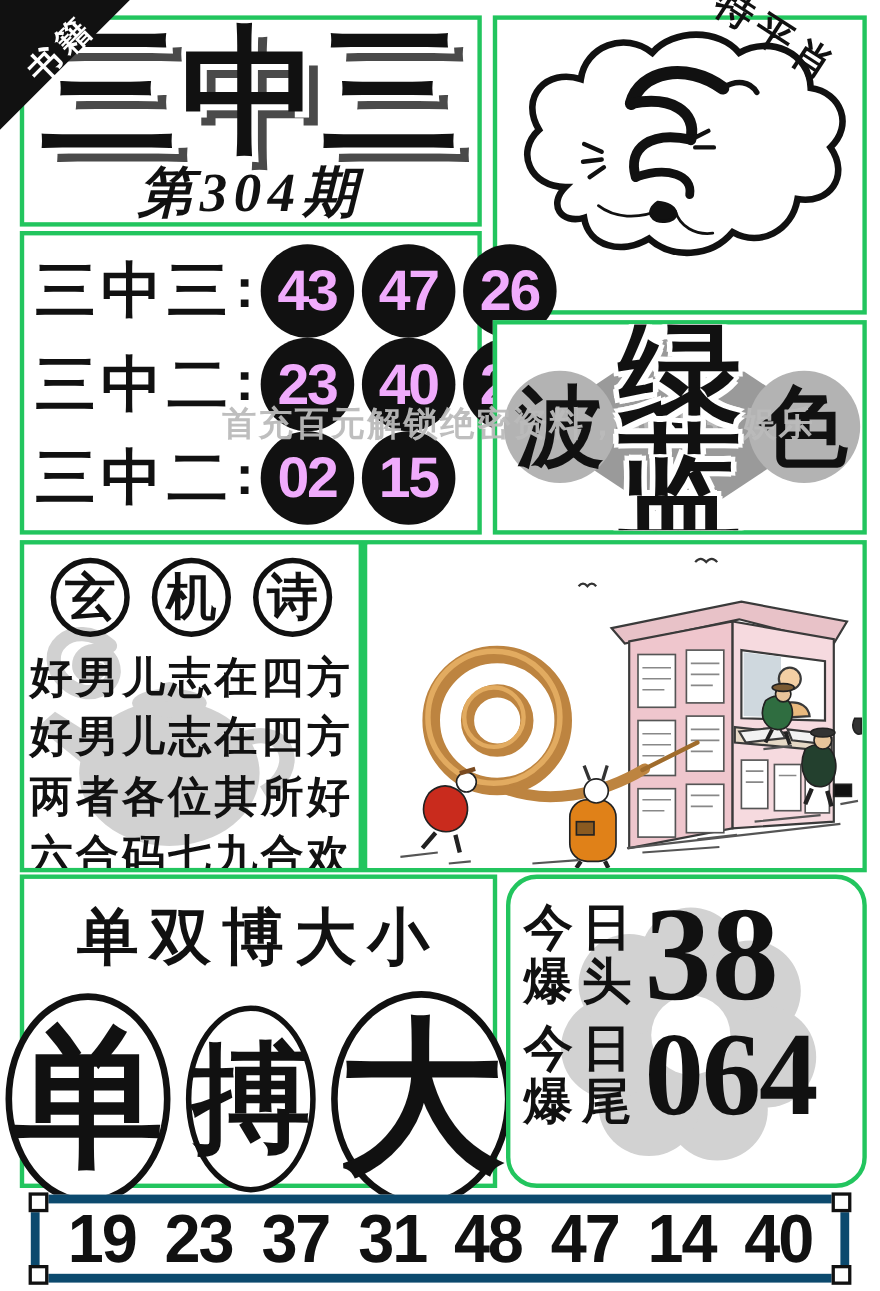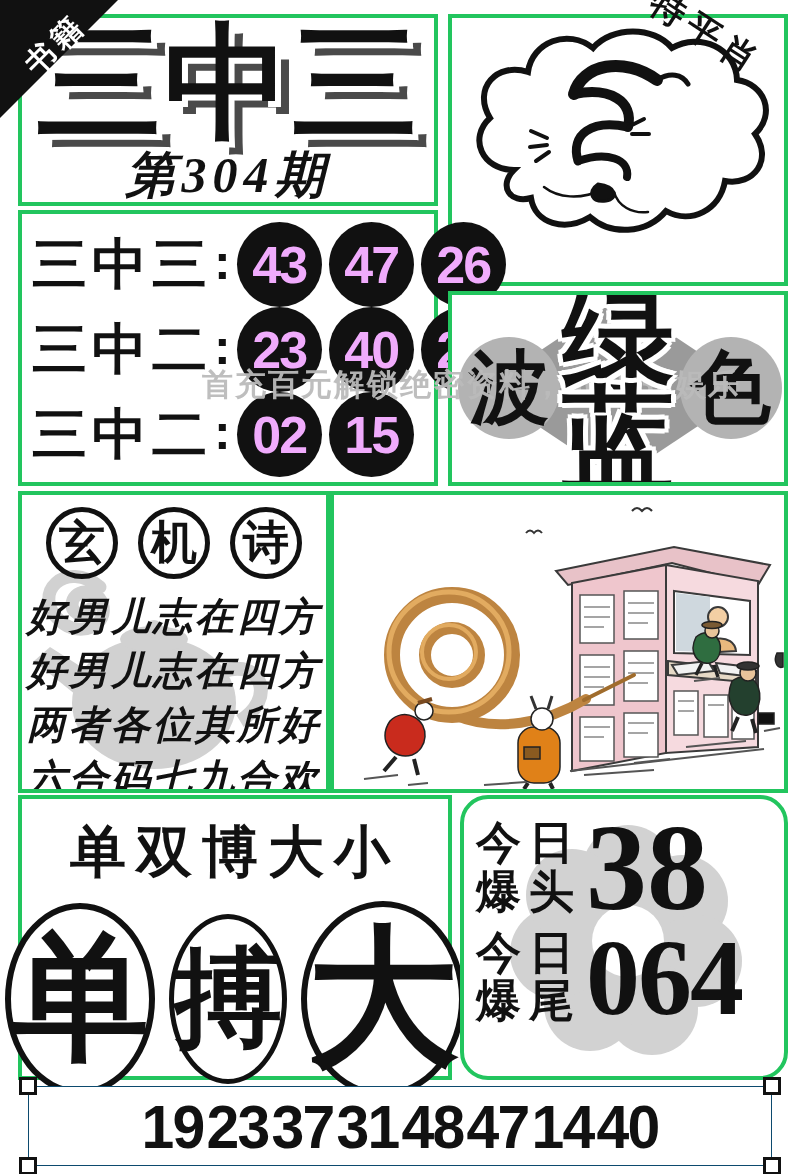--- a/index.html
+++ b/index.html
@@ -56,21 +56,21 @@
         text-shadow:5px 0 0 #fff,-5px 0 0 #fff,0 5px 0 #fff,0 -5px 0 #fff,
                     4px 4px 0 #fff,-4px -4px 0 #fff,4px -4px 0 #fff,-4px 4px 0 #fff;}
 
   
   .poem-panel{left:18px;top:491px;width:312px;height:302px;overflow:hidden;}
   .poem-panel svg{position:absolute;left:-6px;top:40px;z-index:0;}
   .poem-header{position:relative;z-index:2;display:flex;justify-content:center;gap:20px;margin-top:12px;}
   .poem-header .hcirc{width:72px;height:72px;border:5px solid #111;border-radius:50%;box-sizing:border-box;
         display:flex;align-items:center;justify-content:center;font-size:46px;font-weight:900;background:transparent;}
   .poem-lines{position:relative;z-index:2;margin-top:10px;text-align:center;}
-  .poem-line{font-size:39px;line-height:54px;font-weight:700;font-style:italic;letter-spacing:3px;
+  .poem-line{font-size:39px;line-height:54px;font-weight:700;letter-spacing:3px;
         font-family:"DejaVu Serif","Liberation Serif",serif;}
 
   
   .cartoon-panel{left:330px;top:491px;width:458px;height:302px;}
   .cartoon-panel svg{width:100%;height:100%;display:block;}
 
   
   .odds-panel{left:18px;top:795px;width:434px;height:285px;text-align:center;}
   .odds-header{font-size:56px;font-weight:900;letter-spacing:10px;margin-top:16px;}
   .odds-circles{display:flex;align-items:center;justify-content:center;gap:14px;margin-top:10px;}
@@ -87,22 +87,22 @@
   .today-row{position:relative;z-index:2;display:flex;align-items:center;padding-left:12px;}
   .today-row.r1{margin-top:14px;}
   .today-row.r2{margin-top:6px;}
   .today-labels{display:flex;flex-direction:column;font-size:45px;font-weight:900;line-height:1.08;letter-spacing:8px;}
   .today-value{font-family:"Liberation Serif",serif;font-weight:700;line-height:.9;margin-left:4px;}
   .r1 .today-value{font-size:122px;}
   .r2 .today-value{font-size:108px;letter-spacing:-2px;}
 
   
   .number-strip{position:absolute;left:28px;top:1086px;width:744px;height:80px;box-sizing:border-box;
-        border:1px solid #0c4a6e;background:#fff;display:flex;align-items:center;
-        justify-content:center;padding:0 24px;}
+        border:8px solid #0c4a6e;background:#fff;display:flex;align-items:center;
+        justify-content:space-between;padding:0 24px;}
   .strip-num{font-size:62px;font-weight:700;letter-spacing:-2px;transform:scaleX(.95);}
   .corner-sq{position:absolute;width:12px;height:12px;background:#fff;border:3px solid #111;z-index:3;}
   .sq-tl{left:-10px;top:-10px;} .sq-tr{right:-10px;top:-10px;}
   .sq-bl{left:-10px;bottom:-10px;} .sq-br{right:-10px;bottom:-10px;}
 </style>
 </head>
 <body>
 
 <div class="page">
 

